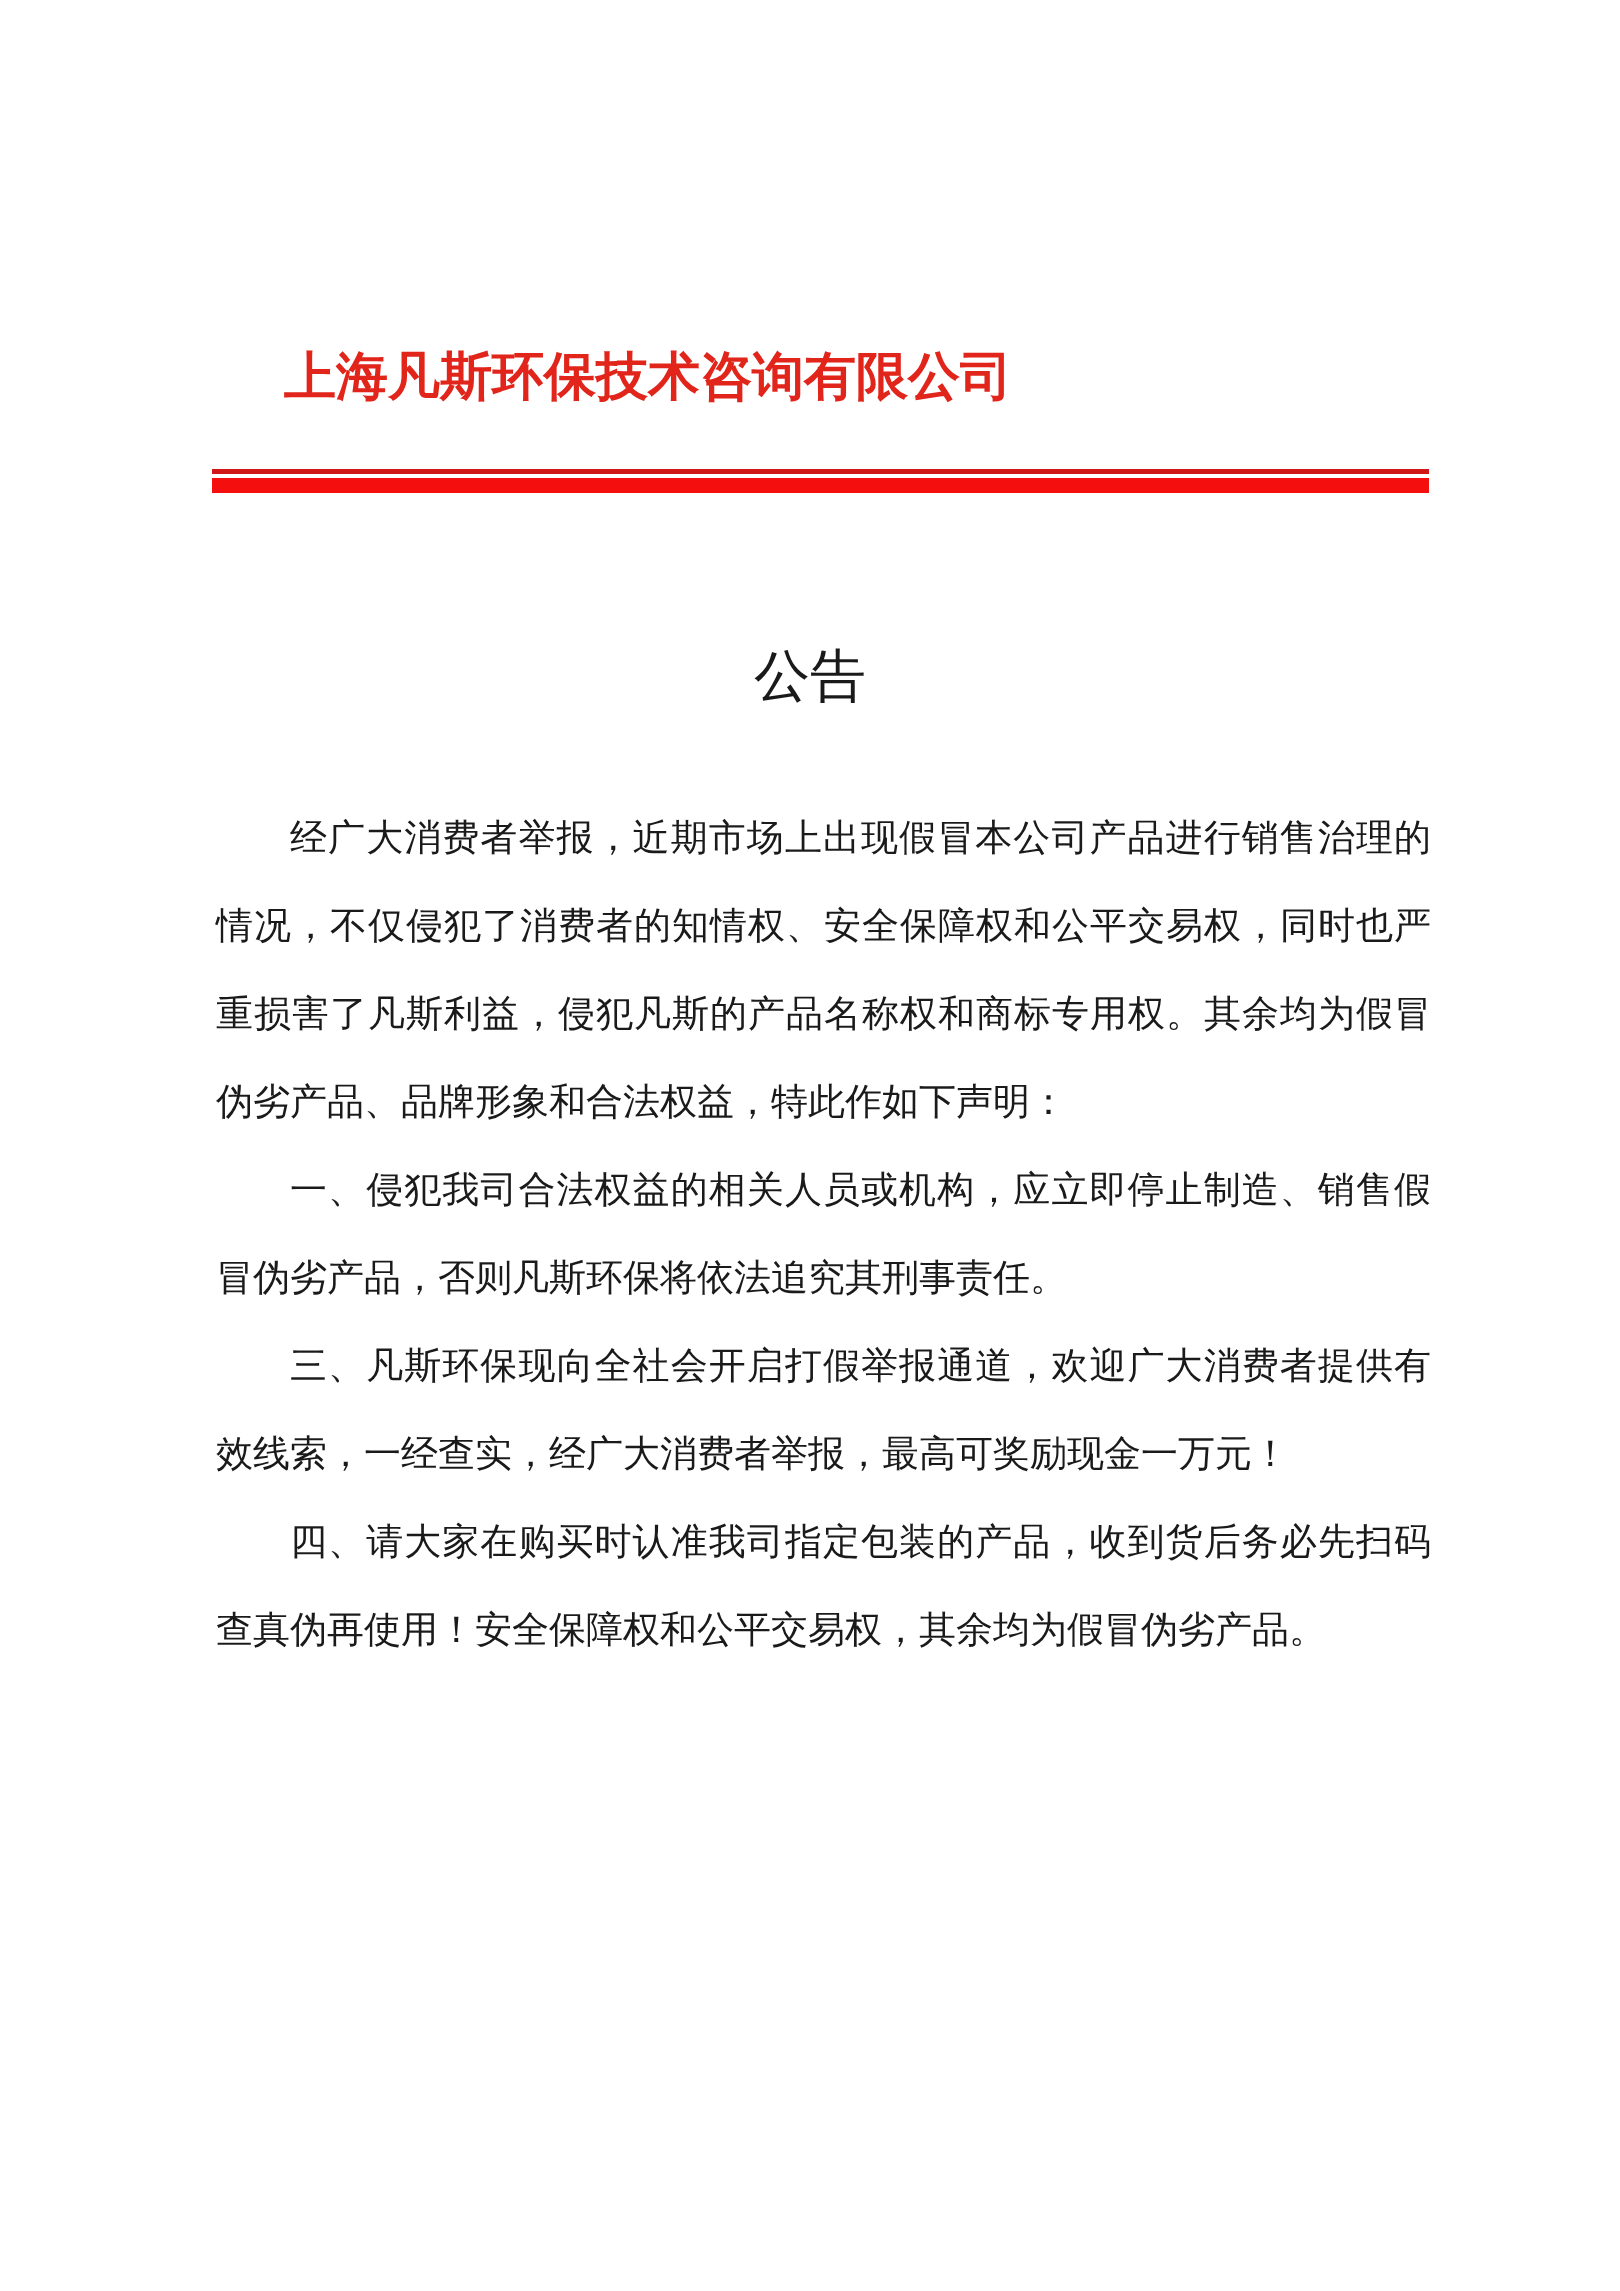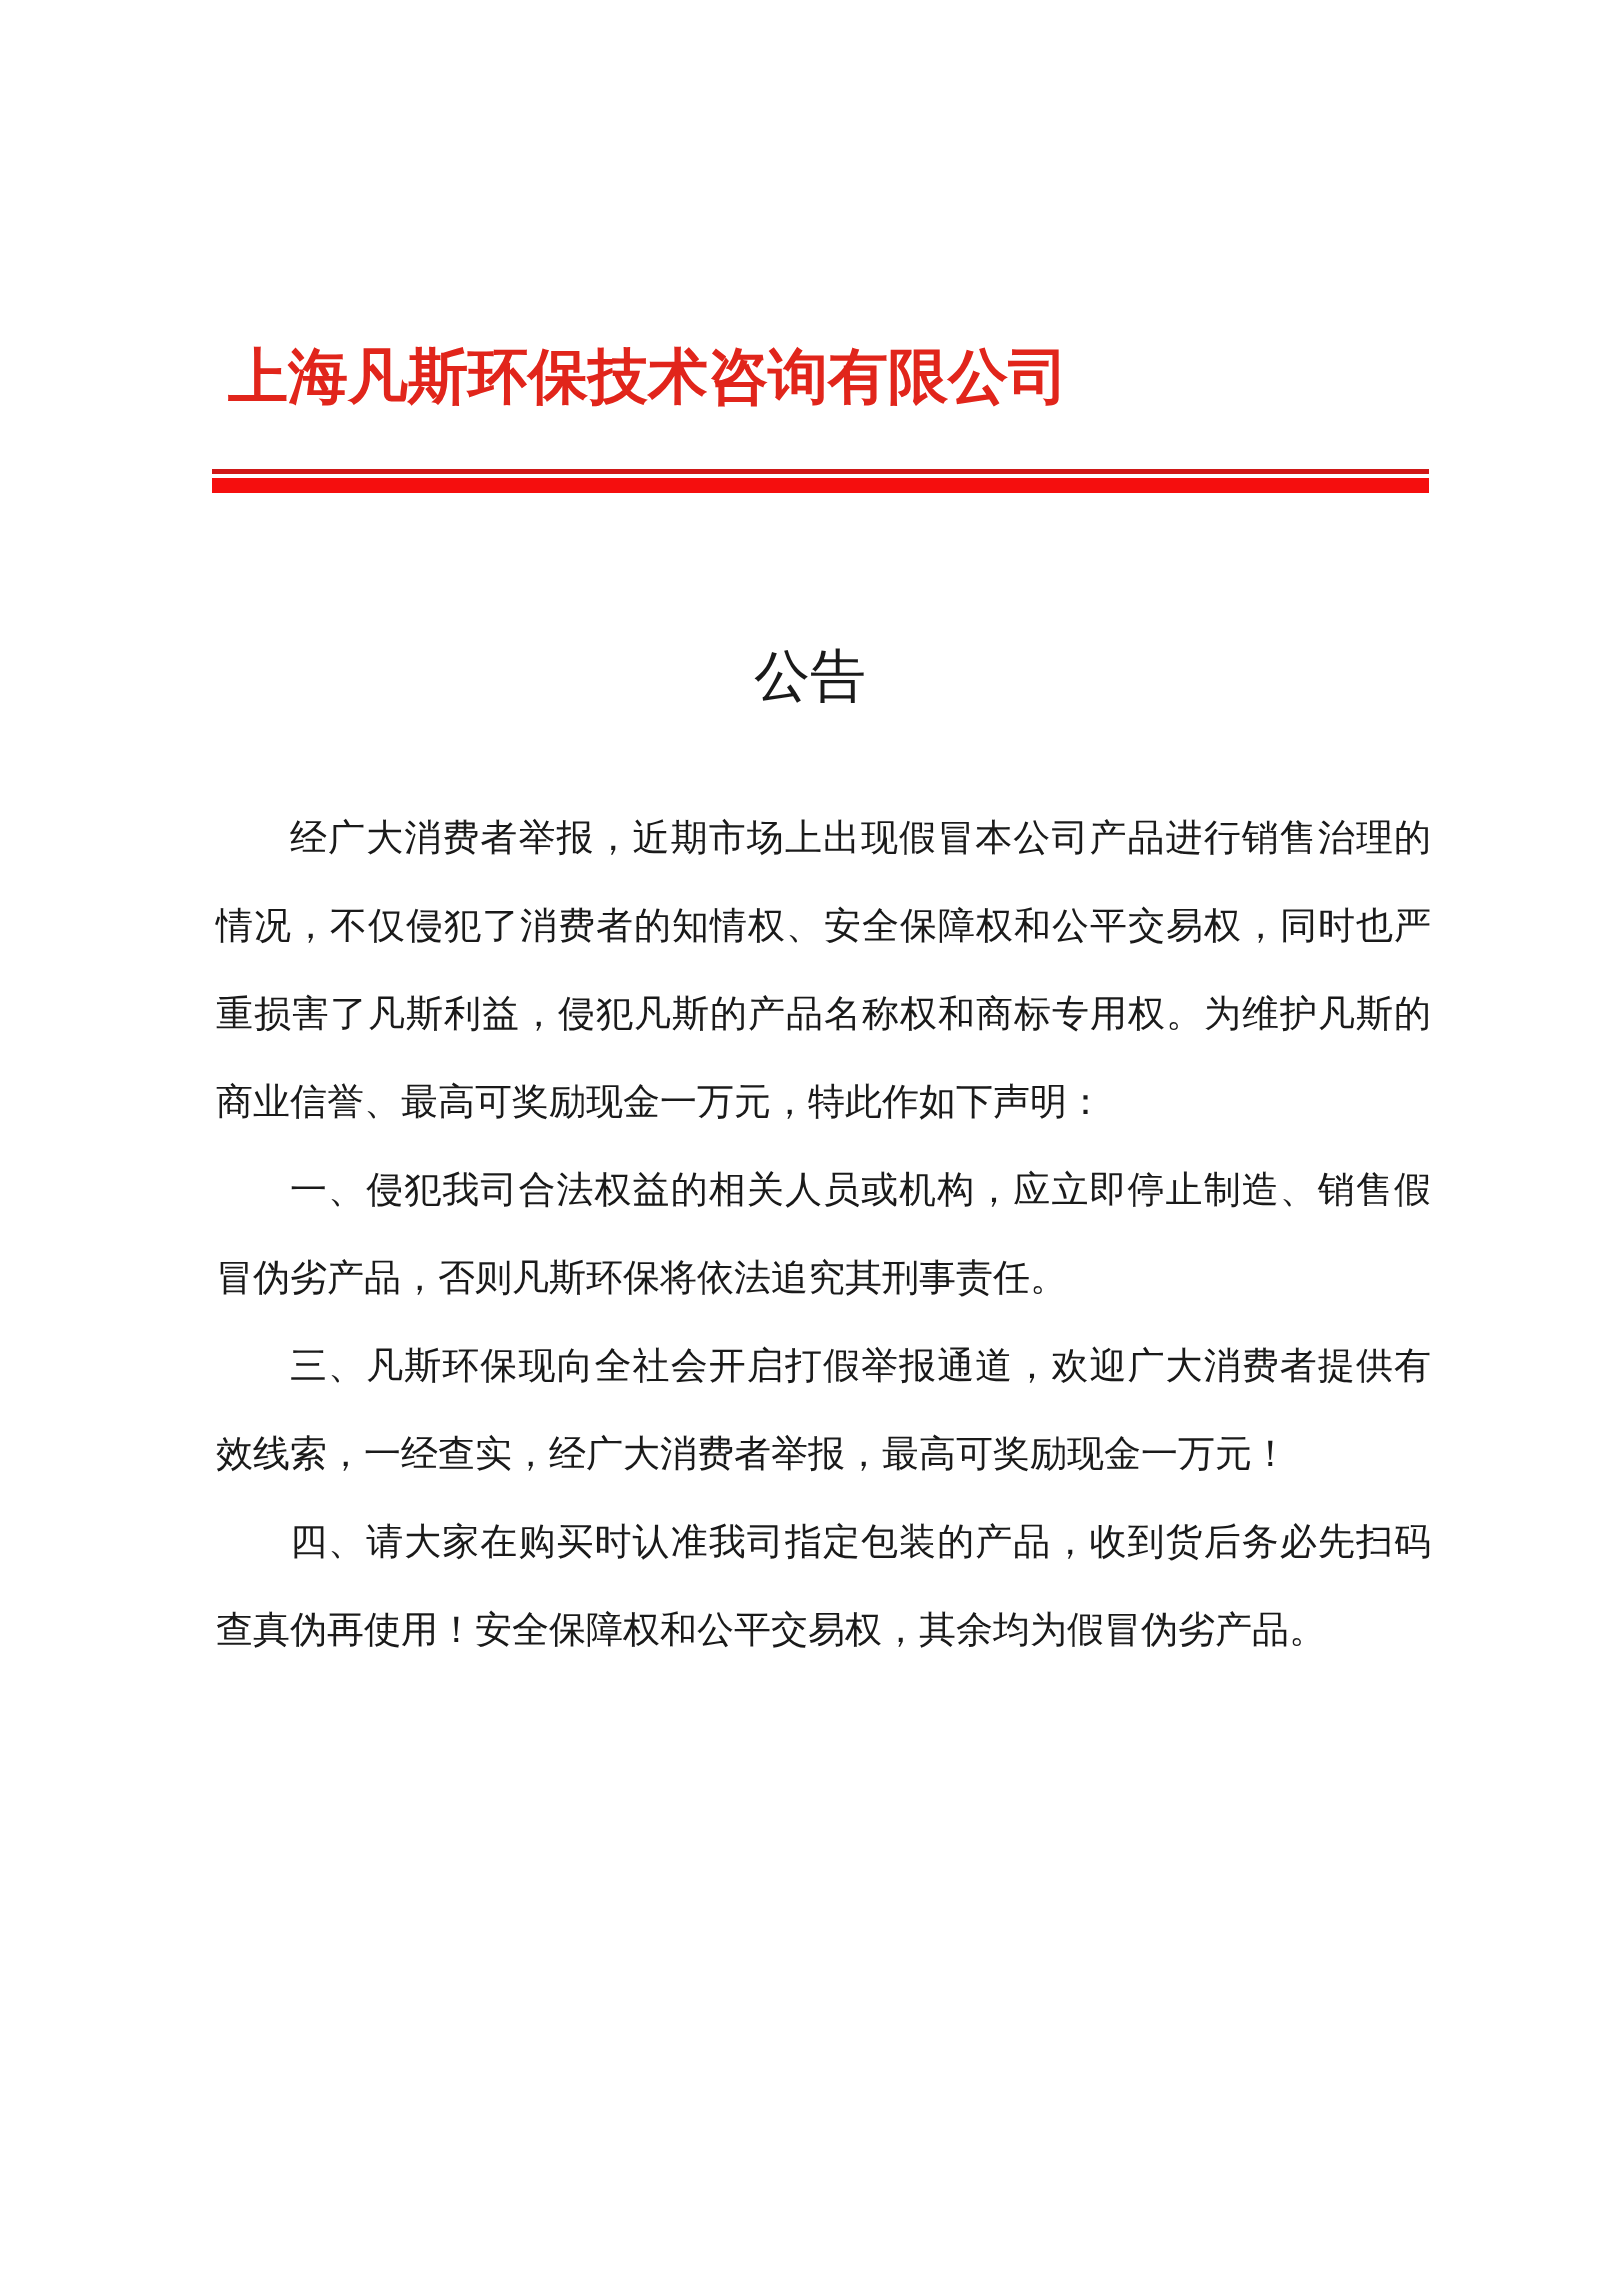--- a/index.html
+++ b/index.html
@@ -22,21 +22,21 @@
     background: var(--page-background);
     overflow: hidden;
     font-family: "Liberation Serif", "DejaVu Serif", serif;
   }
   .company-title {
     position: absolute;
     top: 326px;
     left: 0;
     width: 1296px;
     text-align: center;
-    font-size: 60px;
+    font-size: 52px;
     line-height: 102px;
     font-weight: bold;
     color: var(--title-red);
     letter-spacing: 0;
     white-space: nowrap;
   }
   .rule-thin {
     position: absolute;
     left: 212px;
     top: 469px;
@@ -87,20 +87,20 @@
 
   <div class="company-title">上海凡斯环保技术咨询有限公司</div>
 
   <div class="rule-thin"></div>
 
   <div class="rule-thick"></div>
 
   <h1 class="notice-heading">公告</h1>
 
   <div class="notice-body">
-    <p>经广大消费者举报，近期市场上出现假冒本公司产品进行销售治理的情况，不仅侵犯了消费者的知情权、安全保障权和公平交易权，同时也严重损害了凡斯利益，侵犯凡斯的产品名称权和商标专用权。为维护凡斯的商业信誉、最高可奖励现金一万元，特此作如下声明：</p>
+    <p>经广大消费者举报，近期市场上出现假冒本公司产品进行销售治理的情况，不仅侵犯了消费者的知情权、安全保障权和公平交易权，同时也严重损害了凡斯利益，侵犯凡斯的产品名称权和商标专用权。其余均为假冒伪劣产品、品牌形象和合法权益，特此作如下声明：</p>
     <p>一、侵犯我司合法权益的相关人员或机构，应立即停止制造、销售假冒伪劣产品，否则凡斯环保将依法追究其刑事责任。</p>
     <p>三、凡斯环保现向全社会开启打假举报通道，欢迎广大消费者提供有效线索，一经查实，经广大消费者举报，最高可奖励现金一万元！</p>
     <p>四、请大家在购买时认准我司指定包装的产品，收到货后务必先扫码查真伪再使用！安全保障权和公平交易权，其余均为假冒伪劣产品。</p>
   </div>
 
 </div>
 
 
 </body></html>

